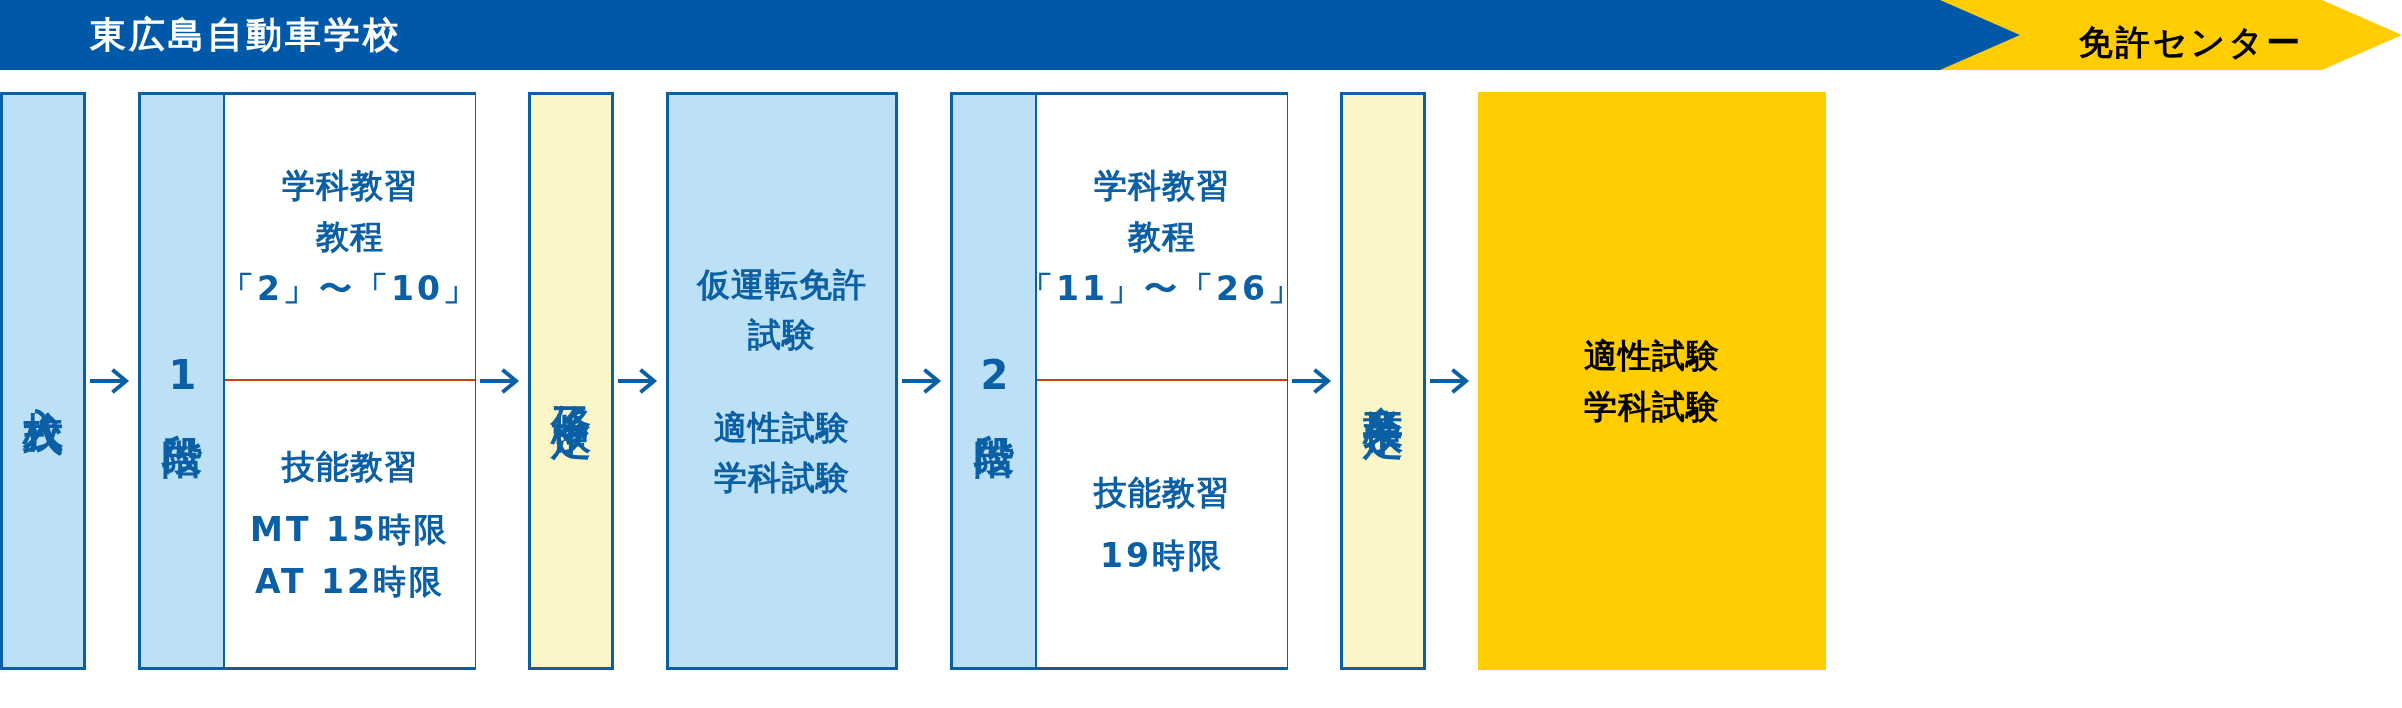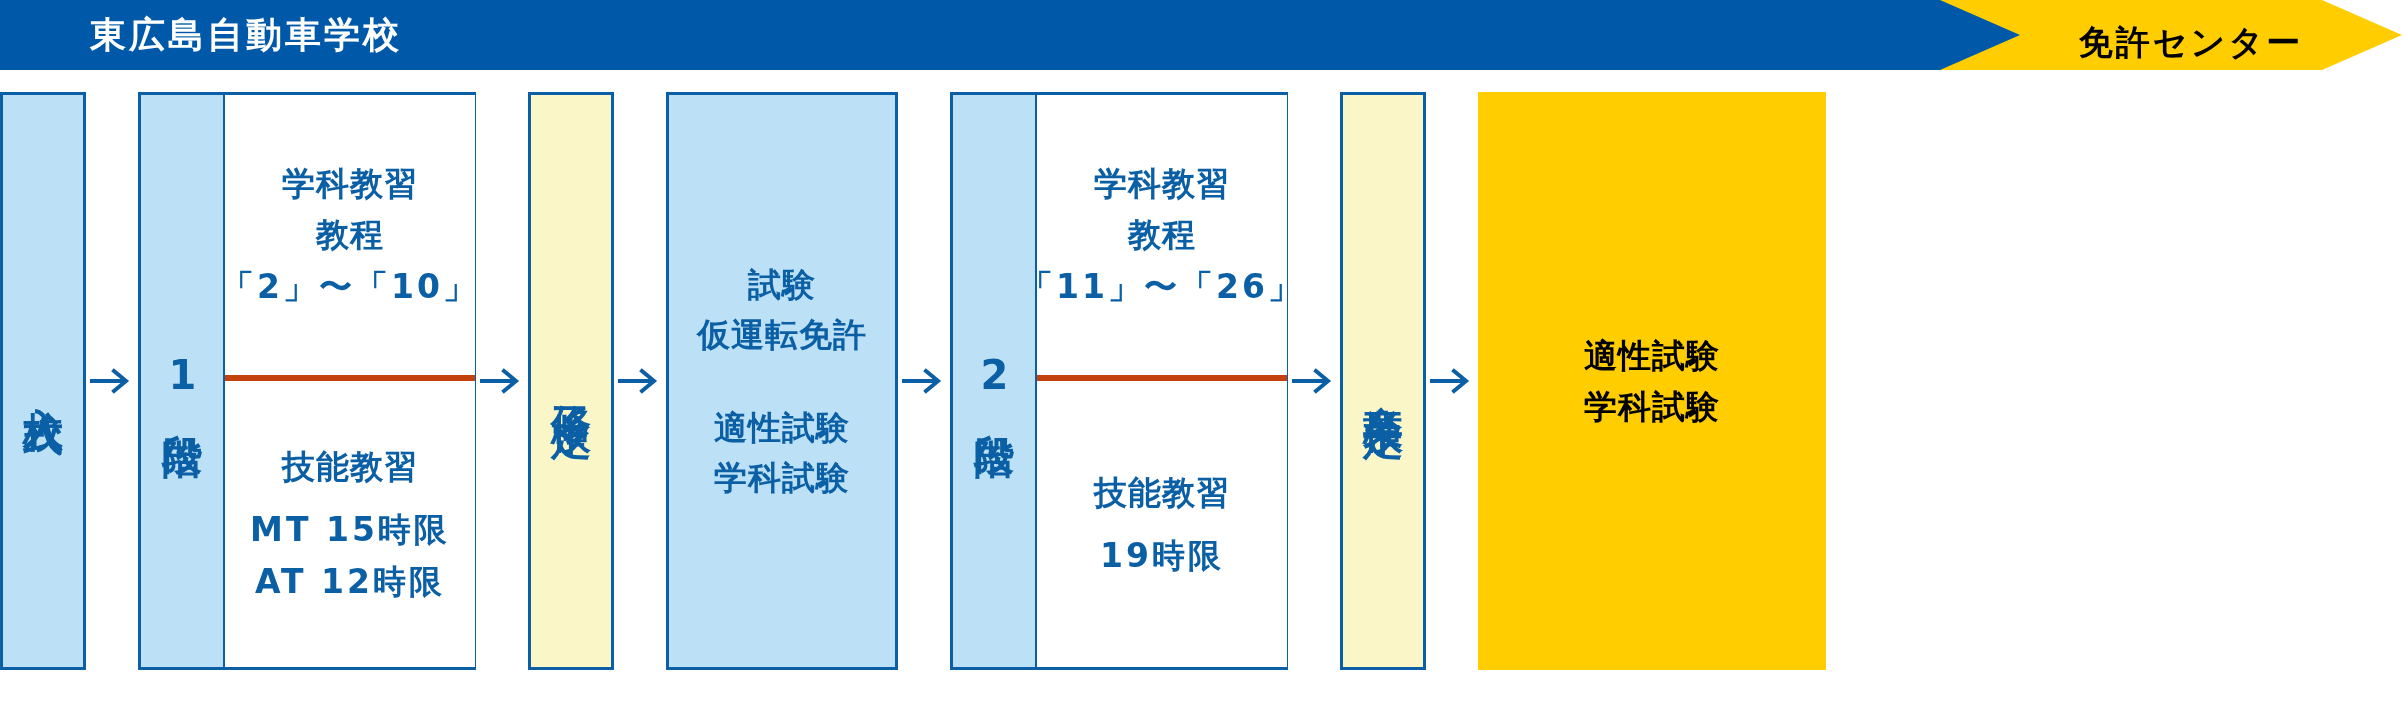--- a/index.html
+++ b/index.html
@@ -139,21 +139,21 @@
   }
   .stage-half {
     flex: 1 1 50%;
     display: flex;
     flex-direction: column;
     align-items: center;
     justify-content: center;
     box-sizing: border-box;
     padding: 0 16px;
   }
-  .stage-half.top { border-bottom: 6px solid #c2410c; }
+  .stage-half.top { border-bottom: 2px solid #c2410c; }
   .hline {
     font-size: 33px;
     font-weight: bold;
     color: #0b5fa5;
     line-height: 1.55;
     text-align: center;
     letter-spacing: 1px;
     white-space: nowrap;
   }
   .hline.spaced { letter-spacing: 3px; }
@@ -257,22 +257,22 @@
     </div>
 
     <div class="arrow">
       <svg width="44" height="30" viewBox="0 0 44 30" aria-hidden="true">
         <path d="M2 15 H34 M24 5 L36 15 L24 25" fill="none" stroke="#0b5fa5" stroke-width="4" stroke-linecap="square" stroke-linejoin="miter"></path>
       </svg>
     </div>
 
     <div class="box box-provisional">
       <div class="pgroup">
+        <div class="pline">仮運転免許</div>
         <div class="pline">試験</div>
-        <div class="pline">仮運転免許</div>
       </div>
       <div class="pgroup">
         <div class="pline">適性試験</div>
         <div class="pline">学科試験</div>
       </div>
     </div>
 
     <div class="arrow">
       <svg width="44" height="30" viewBox="0 0 44 30" aria-hidden="true">
         <path d="M2 15 H34 M24 5 L36 15 L24 25" fill="none" stroke="#0b5fa5" stroke-width="4" stroke-linecap="square" stroke-linejoin="miter"></path>

